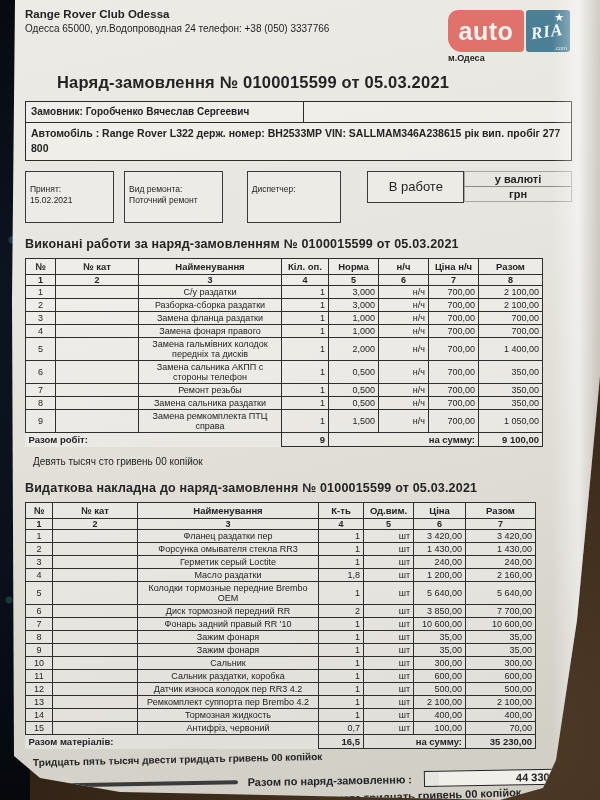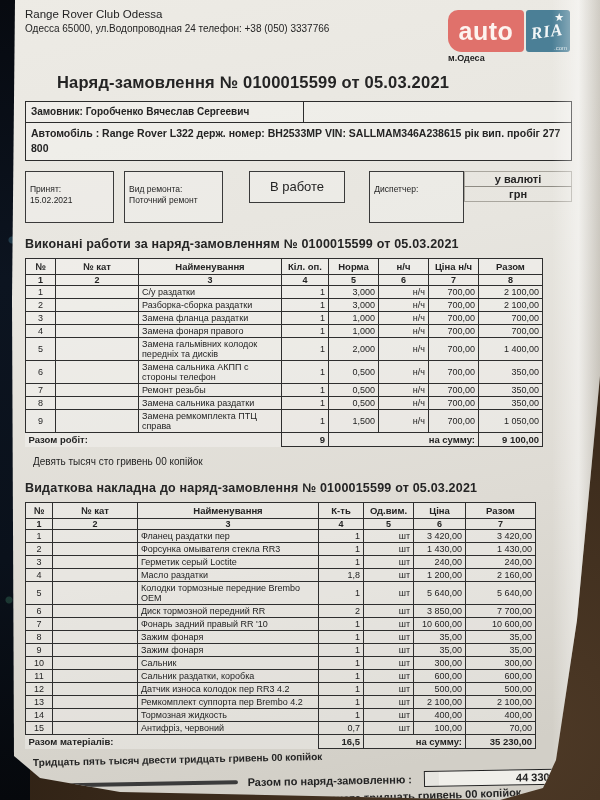--- a/index.html
+++ b/index.html
@@ -14,21 +14,21 @@
       radial-gradient(circle at 30% 75%, rgba(60,130,100,.35) 0 3px, transparent 4px),
       linear-gradient(180deg,#070a10,#0c1420 35%,#0a111b 70%,#06080c);}
   .paper{position:absolute;inset:0;
     clip-path:polygon(16px 0px,600px 0px,600px 376px,577px 620px,556px 760px,543px 788px,500px 800px,120px 792px,40px 778px,14px 756px,12px 300px,15px 0px);
     background:linear-gradient(168deg,#edebe5 0%,#e7e5df 35%,#dedbd4 65%,#d2cfc7 92%);}
   .paper::after{content:'';position:absolute;top:0;right:0;width:48px;height:100%;pointer-events:none;
     background:linear-gradient(90deg,rgba(255,255,255,0) 0%,rgba(255,255,255,.45) 55%,rgba(110,100,85,.22) 100%);}
   .content{position:absolute;inset:0;padding:8px 28px 0 25px;box-sizing:border-box;}
 
   .doc-header{display:flex;justify-content:space-between;align-items:flex-start;}
-  .company-name{font-weight:normal;font-size:11.5px;}
+  .company-name{font-weight:bold;font-size:11.5px;}
   .company-address{font-size:10px;margin-top:3px;}
   .logo{display:flex;flex-direction:column;margin-top:2px;margin-right:2px;}
   .logo-badges{display:flex;}
   .logo-auto{width:76px;height:42px;border-radius:10px 4px 4px 14px;display:flex;align-items:center;justify-content:center;
     color:#fdf3ef;font-size:25px;font-weight:bold;letter-spacing:.5px;}
   .logo-ria{width:44px;height:42px;margin-left:2px;border-radius:3px;position:relative;color:#f2f6f7;}
   .logo-ria .ria-word{position:absolute;left:5px;top:12px;font-family:"Liberation Serif",serif;font-style:italic;
     font-weight:bold;font-size:17px;transform:rotate(-8deg);letter-spacing:1px;}
   .logo-ria .star{position:absolute;top:1px;right:6px;font-size:11px;font-style:normal;}
   .logo-ria .dotcom{position:absolute;right:3px;bottom:1px;font-size:6px;opacity:.85;}
@@ -52,21 +52,21 @@
   .currency{margin-left:auto;width:112px;font-size:11px;font-weight:bold;text-align:center;}
   .cur-top{border:1px solid #a9a69e;border-bottom:1px solid #8e8b83;padding:1px 0;}
   .cur-bottom{border:1px solid #a9a69e;border-top:none;padding:1px 0;}
 
   .section-title{font-size:12.5px;font-weight:bold;margin-top:14px;letter-spacing:.2px;}
 
   table{border-collapse:collapse;table-layout:fixed;margin-top:7px;background:rgba(255,255,255,.3);}
   th,td{border:1px solid #2e2e2e;font-size:9px;padding:1px 3px;overflow:hidden;}
   th{font-size:9.5px;font-weight:bold;padding:2px 1px;}
   tr.nums td{text-align:center;font-weight:bold;padding:0 1px;font-size:9px;border-bottom:1.5px solid #2e2e2e;}
-  td.c{text-align:center;} td.r{text-align:right;} td.l{text-align:left;}
+  td.c{text-align:center;} td.r{text-align:right;} td.l{text-align:center;}
   tfoot td{font-weight:bold;font-size:9.5px;}
   td.noborder{border:none;background:transparent;text-align:left;padding-right:6px;}
   .works-tbl{width:517px;} .mat-tbl{width:510px;}
 
   .amount-words{font-size:10px;margin:9px 0 0 8px;}
   .tilt1{transform:rotate(-1.2deg);transform-origin:left center;font-weight:bold;margin-top:8px;}
 
   .grand-row{display:flex;align-items:center;margin-top:10px;transform:rotate(-1deg);transform-origin:left center;}
   .thick-line{flex:1;height:4px;background:#3b3b3b;border-radius:2px;margin-right:10px;}
   .grand-label{font-size:11px;font-weight:bold;margin-right:12px;white-space:nowrap;}
@@ -112,24 +112,24 @@
 
       <div class="status-row">
         <div class="sbox accepted">
           <div>Принят:</div>
           <div>15.02.2021</div>
         </div>
         <div class="sbox repair">
           <div>Вид ремонта:</div>
           <div>Поточний ремонт</div>
         </div>
-        <div class="sbox status">В работе</div>
         <div class="sbox dispatcher">
           <div>Диспетчер:</div>
         </div>
+        <div class="sbox status">В работе</div>
         <div class="currency">
           <div class="cur-top">у валюті</div>
           <div class="cur-bottom">грн</div>
         </div>
       </div>
 
       <div class="section-title">Виконані работи за наряд-замовленням № 0100015599 от 05.03.2021</div>
 
       <table class="works-tbl">
         <colgroup>

